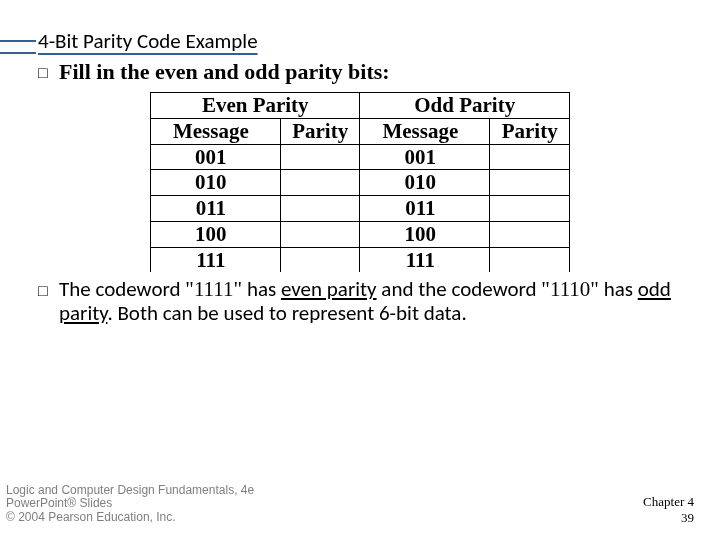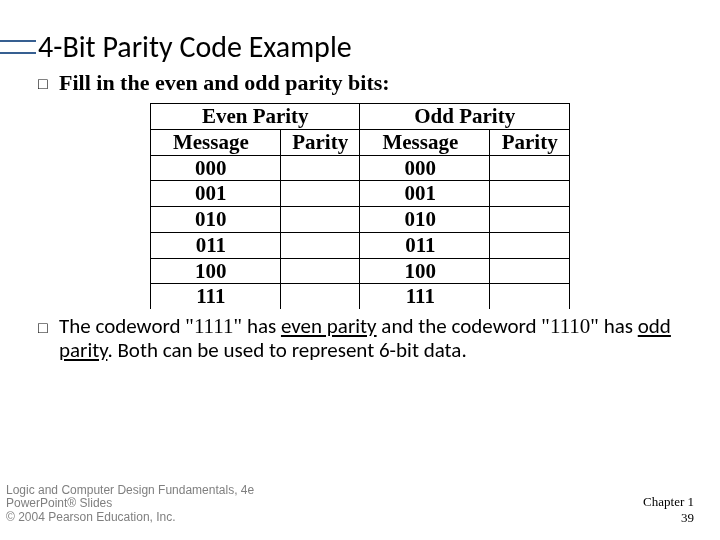--- a/index.html
+++ b/index.html
@@ -23,22 +23,23 @@
     width: 36px;
     border-top: 2px solid #365f91;
   }
   .deco-line.a { top: 40px; }
   .deco-line.b { top: 52px; }
   .title-block {
     margin-bottom: 6px;
   }
   .title {
     font-family: 'Calibri', 'Segoe UI', Arial, sans-serif;
-    font-size: 30px;
+    font-size: 21px;
     color: #000;
+    text-decoration: underline;
     text-decoration-color: #365f91;
     text-underline-offset: 5px;
     text-decoration-thickness: 2px;
     font-weight: 400;
   }
   .body {
     font-size: 22px;
     color: #000;
     line-height: 1.12;
   }
@@ -135,26 +136,20 @@
           <th colspan="2" class="top">Even Parity</th>
           <th colspan="2" class="top">Odd Parity</th>
         </tr>
         <tr class="hdr-row">
           <th class="msg"><span>Message</span> <span class="sub">-</span></th>
           <th class="par">Parity</th>
           <th class="msg"><span>Message</span> <span class="sub">-</span></th>
           <th class="par">Parity</th>
         </tr>
         <tr>
-          <td><span>000</span> <span class="sub">-</span></td>
-          <td></td>
-          <td><span>000</span> <span class="sub">-</span></td>
-          <td></td>
-        </tr>
-        <tr>
           <td><span>001</span> <span class="sub">-</span></td>
           <td></td>
           <td><span>001</span> <span class="sub">-</span></td>
           <td></td>
         </tr>
         <tr>
           <td><span>010</span> <span class="sub">-</span></td>
           <td></td>
           <td><span>010</span> <span class="sub">-</span></td>
           <td></td>
@@ -190,16 +185,16 @@
 
   </div>
 
   <div class="footer-left">
     <div>Logic and Computer Design Fundamentals, 4e</div>
     <div>PowerPoint® Slides</div>
     <div>© 2004 Pearson Education, Inc.</div>
   </div>
 
   <div class="footer-right">
-    <div>Chapter 1</div>
+    <div>Chapter 4</div>
     <div>39</div>
   </div>
 </div>
 
 </body></html>

